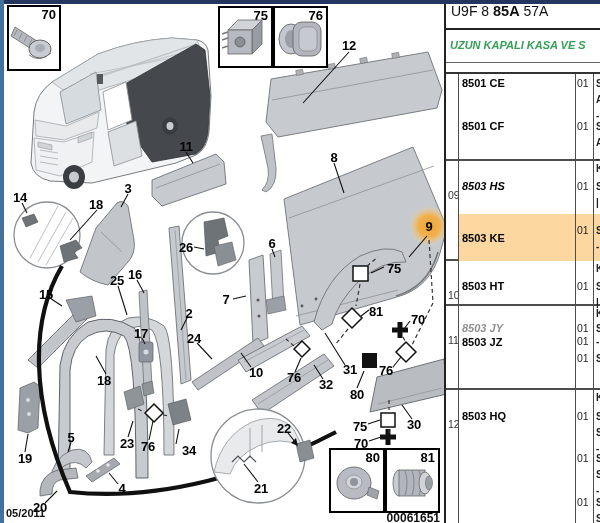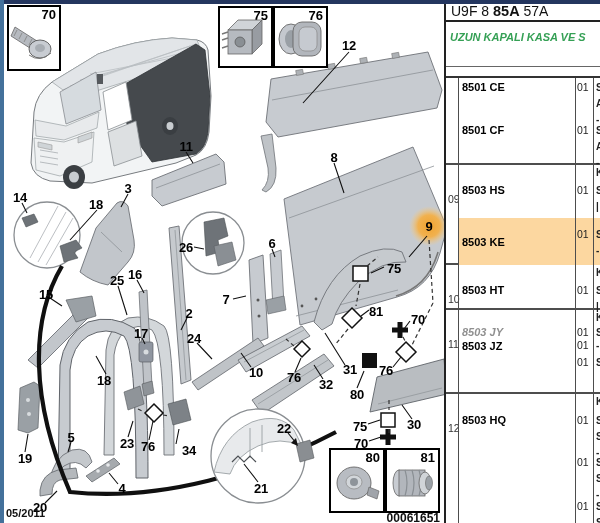--- a/index.html
+++ b/index.html
@@ -21,24 +21,24 @@
   .box-num{position:absolute;top:0;right:3px;font-weight:bold;font-size:13px;color:#000;}
   #box70{left:7px;top:5px;width:54px;height:66px;}
   #box75{left:218px;top:6px;width:55px;height:62px;}
   #box76{left:273px;top:6px;width:55px;height:62px;}
   #box80{left:329px;top:448px;width:56px;height:65px;}
   #box81{left:385px;top:448px;width:55px;height:65px;}
 
   
   .side-panel{position:absolute;left:444px;top:0;width:156px;height:523px;background:#fff;
               border-left:2px solid #222;box-sizing:border-box;z-index:10;}
-  .panel-header{height:22px;border-bottom:2px solid #222;box-sizing:border-box;
+  .panel-header{height:30px;border-bottom:2px solid #222;box-sizing:border-box;
                 font-size:14px;color:#111;padding:3px 0 0 5px;white-space:nowrap;overflow:hidden;}
   .panel-header b{font-size:14.5px;}
-  .panel-title{height:45px;border-bottom:1px solid #666;box-sizing:border-box;
+  .panel-title{height:33px;border-bottom:1px solid #666;box-sizing:border-box;
                font-size:11px;font-weight:bold;font-style:italic;color:#35a055;
                padding:9px 0 0 4px;white-space:nowrap;overflow:hidden;}
   .table-body{position:relative;margin-top:9px;height:458px;border-top:2px solid #333;
               box-sizing:border-box;overflow:hidden;}
   .col-line{position:absolute;top:0;bottom:0;width:1px;background:#4d4d4d;z-index:3;}
   .tsection{position:relative;box-sizing:border-box;}
   .tsection.bordered{border-top:2px solid #4d4d4d;}
   .sec-index{position:absolute;left:2px;top:1px;font-size:10.5px;color:#333;z-index:2;margin-top:27px;}
   .pcode{position:absolute;left:16px;font-size:11px;font-weight:bold;color:#000;
          white-space:nowrap;z-index:2;}
@@ -363,21 +363,21 @@
           <div class="desc-frag" style="top: 36px;">-</div>
           <div class="pcode" style="top: 46px;">8501 CF</div>
           <div class="qty" style="top: 46px;">01</div>
           <div class="desc-frag" style="top: 47px;">S</div>
           <div class="desc-frag" style="top: 63px;">A</div>
           <div class="desc-frag" style="top: 79px;">-</div>
         </div>
         <div class="tsection bordered" style="height: 100px;">
           <span class="sec-index">09</span>
           <div class="desc-frag" style="top: 2px;">K</div>
-          <div class="pcode" style="top: 19px;">8503 HS</div>
+          <div class="pcode" style="top: 19px; font-style: italic;">8503 HS</div>
           <div class="qty" style="top: 19px;">01</div>
           <div class="desc-frag" style="top: 20px;">S</div>
           <div class="desc-frag" style="top: 36px;">|</div>
           <div class="hl-row" style="top: 53px; height: 47px; background: rgb(252, 215, 160);"></div>
           <div class="pcode" style="top: 71px;">8503 KE</div>
           <div class="qty" style="top: 63px;">01</div>
           <div class="desc-frag" style="top: 64px;">S</div>
           <div class="desc-frag" style="top: 80px;">-</div>
         </div>
         <div class="tsection bordered" style="height: 45px;">

